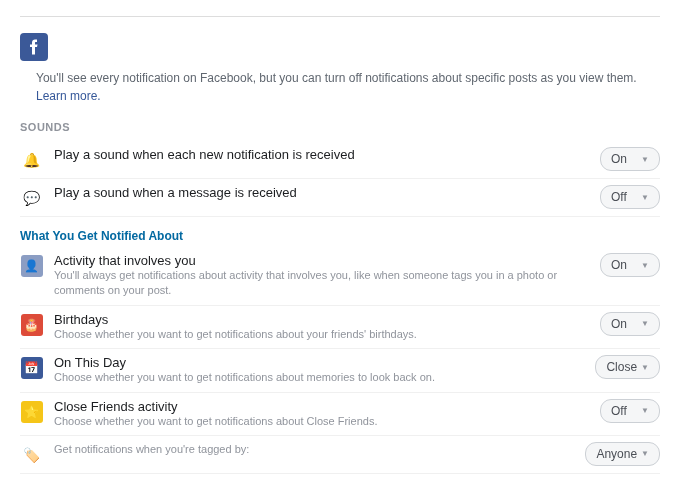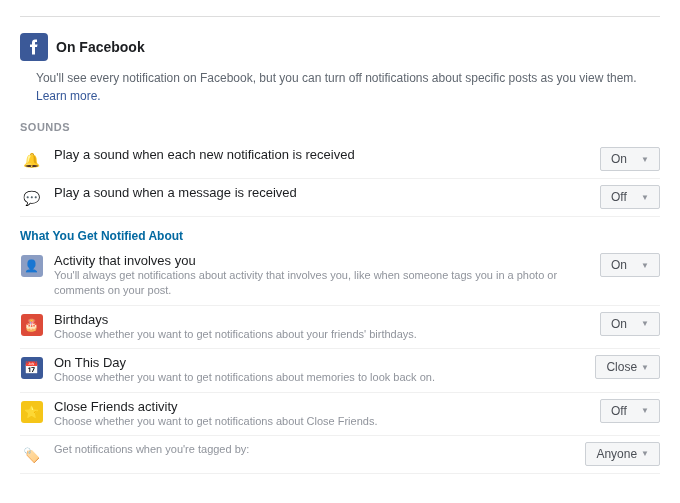--- a/index.html
+++ b/index.html
@@ -116,21 +116,21 @@
     }
 
     .setting-control {
       flex-shrink: 0;
       margin-left: 16px;
     }
 
     .dropdown-btn {
       background: #f5f6f7;
       border: 1px solid #ccd0d5;
-      border-radius: 2px;
+      border-radius: 11px;
       padding: 4px 10px;
       font-size: 12px;
       color: #4b4f56;
       cursor: pointer;
       display: flex;
       align-items: center;
       gap: 4px;
       min-width: 60px;
       justify-content: space-between;
     }
@@ -183,21 +183,20 @@
 
   <div class="on-facebook-section">
     <div class="section-header">
       <div class="section-icon">
         <div class="fb-icon">
           <svg width="16" height="16" viewBox="0 0 16 16" fill="white">
             <path d="M9 5.5V3.5C9 3.2 9.2 3 9.5 3H11V0.5H9C7.3 0.5 6 1.8 6 3.5V5.5H4V8H6V15.5H9V8H11L11.5 5.5H9Z"></path>
           </svg>
         </div>
       </div>
-      <span class="section-title-text">On Facebook</span>
     </div>
     <p class="description-text">
       <span>You'll see every notification on Facebook, but you can turn off notifications about specific posts as you view them.</span>
       <a href="#" class="learn-more">Learn more.</a>
     </p>
   </div>
 
   <div class="sounds-section">
     <div class="sounds-label">SOUNDS</div>
 

